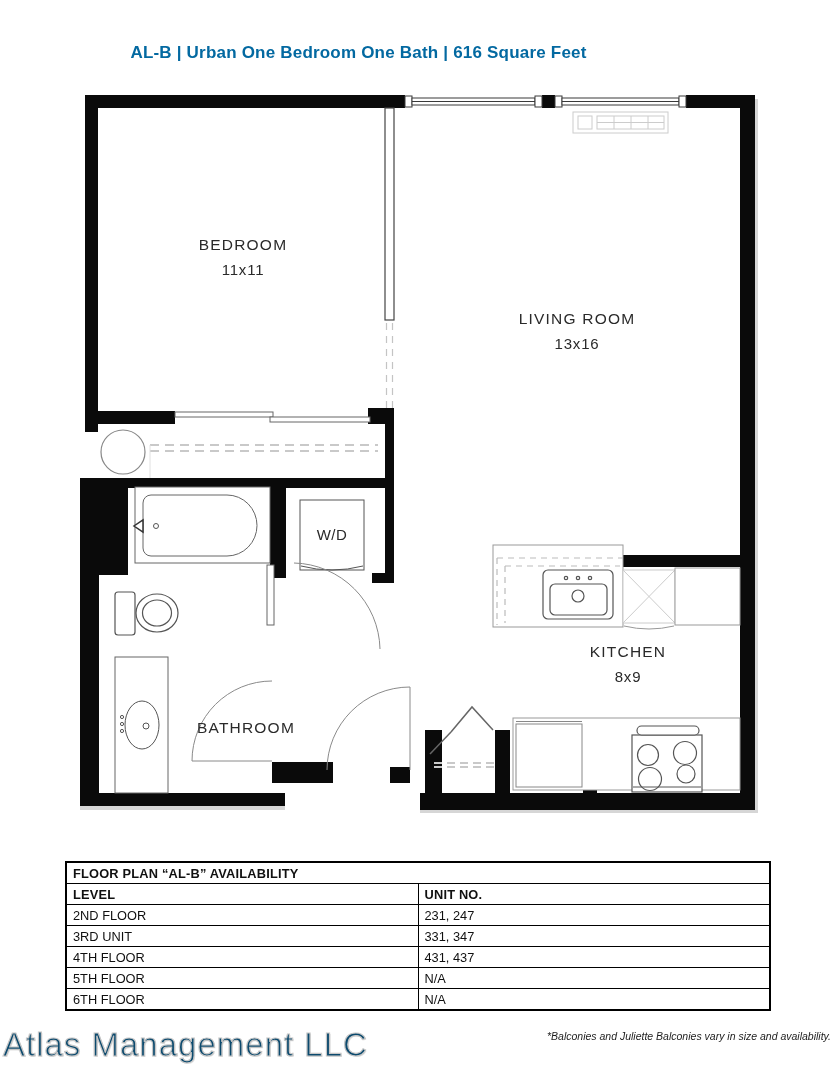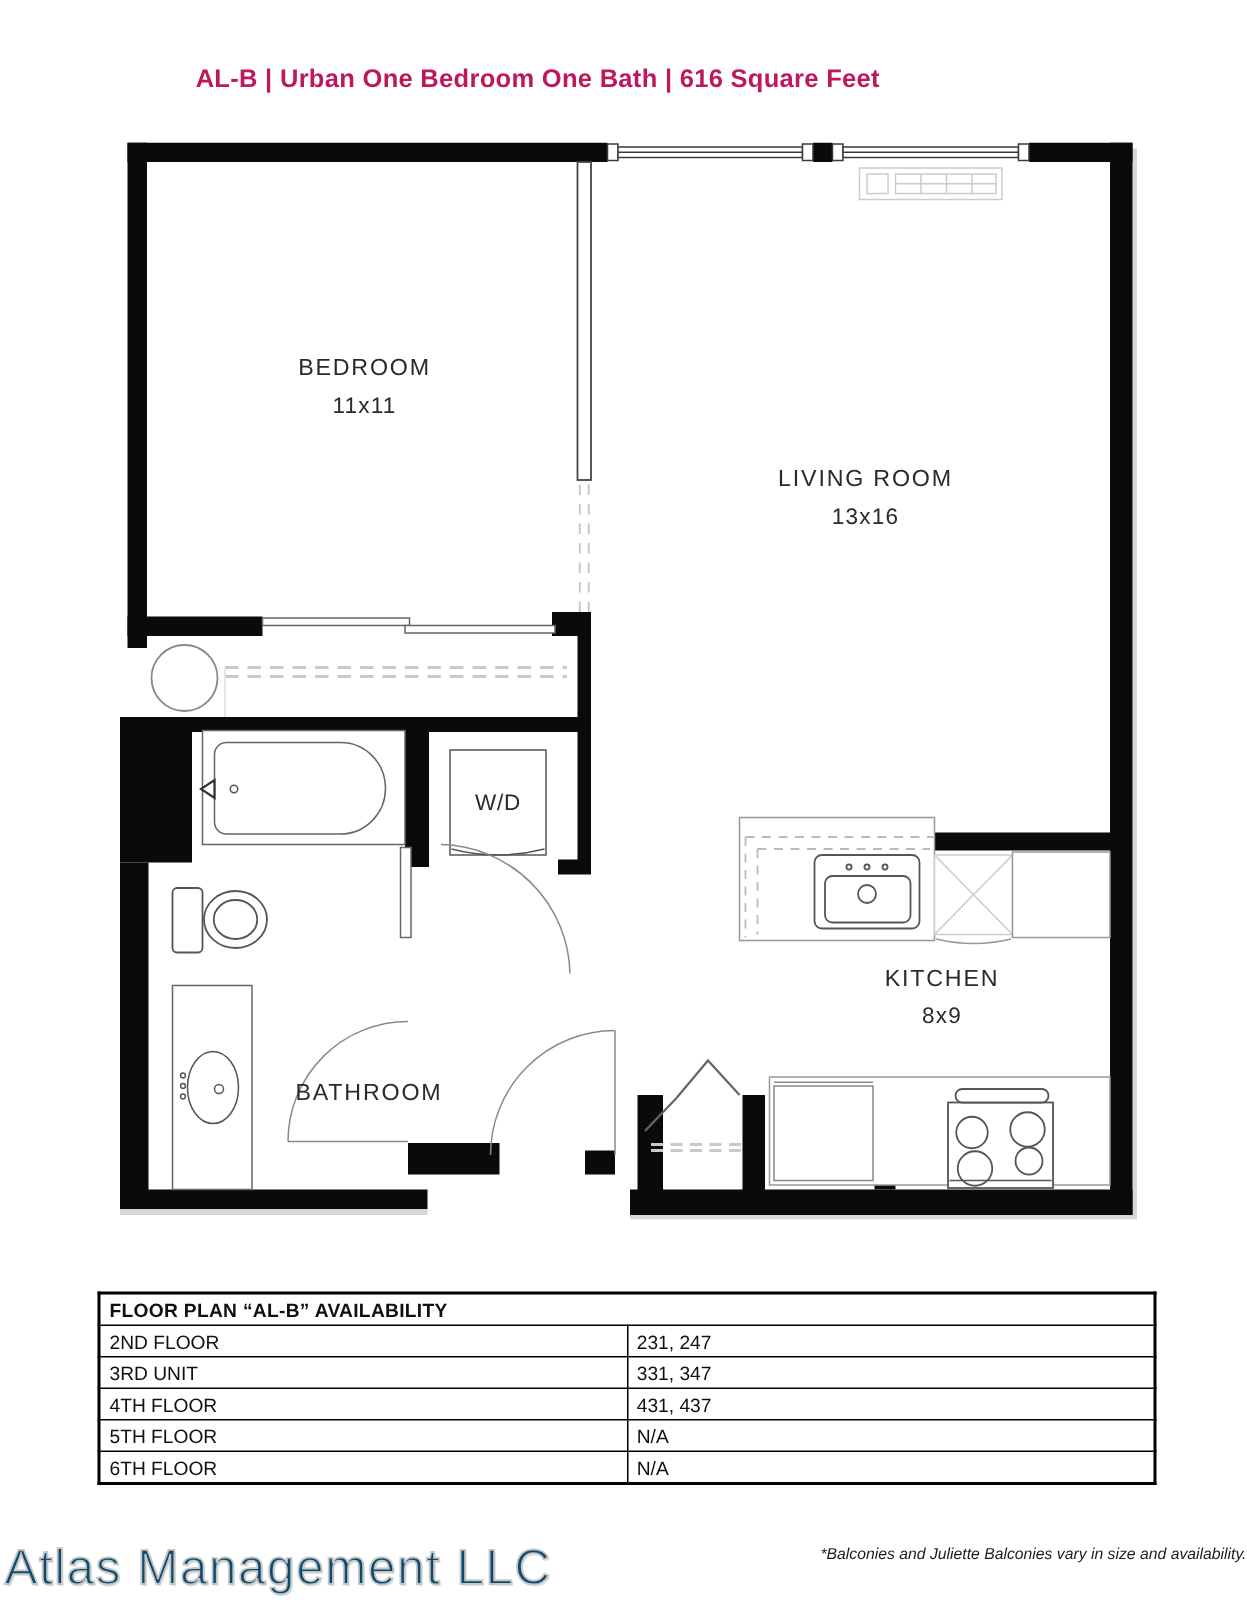--- a/index.html
+++ b/index.html
@@ -2,21 +2,21 @@
 <html><head>
 <meta charset="utf-8">
 <style>
   html,body{margin:0;padding:0;}
   body{
     width:831px;height:1080px;position:relative;background:#ffffff;
     font-family:"Liberation Sans", sans-serif;overflow:hidden;
   }
   .page-title{
     position:absolute;top:43px;left:0;width:717px;text-align:center;
-    font-size:17px;font-weight:bold;letter-spacing:.2px;color:#be185d;
+    font-size:17px;font-weight:bold;letter-spacing:.2px;color:#0369a1;
   }
   #plan-svg{position:absolute;left:80px;top:95px;}
   svg text{
     font-family:"Liberation Sans", sans-serif;fill:#2a2a2a;
     letter-spacing:1.2px;
   }
   .room-name{font-size:15.5px;}
   .room-dims{font-size:15px;letter-spacing:.8px;}
   .wd-label{font-size:15px;letter-spacing:.5px;}
 
@@ -229,20 +229,24 @@
     <text class="room-name" x="166" y="638">BATHROOM</text>
     <text class="wd-label" x="252" y="445">W/D</text>
   </g>
 </svg>
 
 <table class="avail">
   <tbody>
       <tr class="t-title">
     <td colspan="2">FLOOR PLAN “AL-B” AVAILABILITY</td>
   </tr>
+  <tr class="t-head">
+    <td class="col-level">LEVEL</td>
+    <td>UNIT NO.</td>
+  </tr>
   <tr class="t-data">
     <td class="col-level">2ND FLOOR</td>
     <td>231, 247</td>
   </tr>
   <tr class="t-data">
     <td class="col-level">3RD UNIT</td>
     <td>331, 347</td>
   </tr>
   <tr class="t-data">
     <td class="col-level">4TH FLOOR</td>

